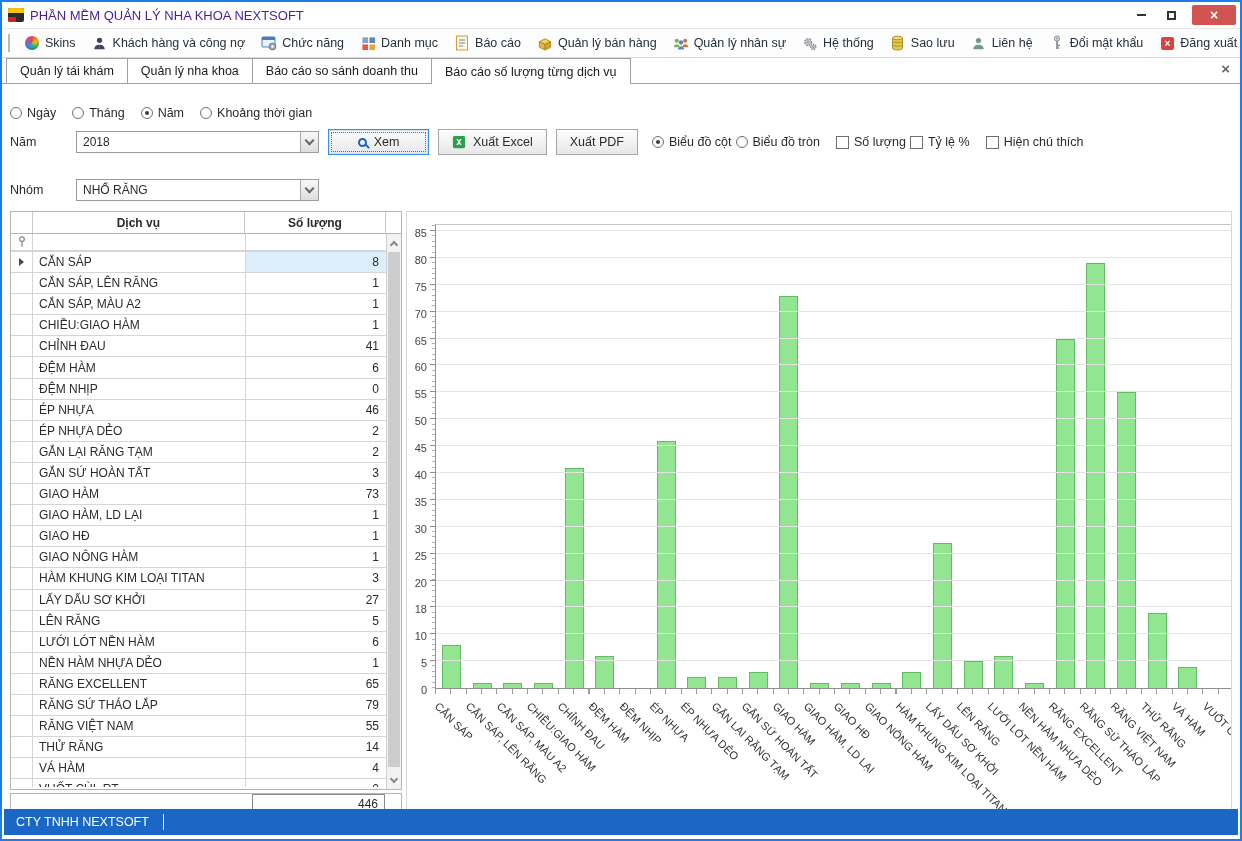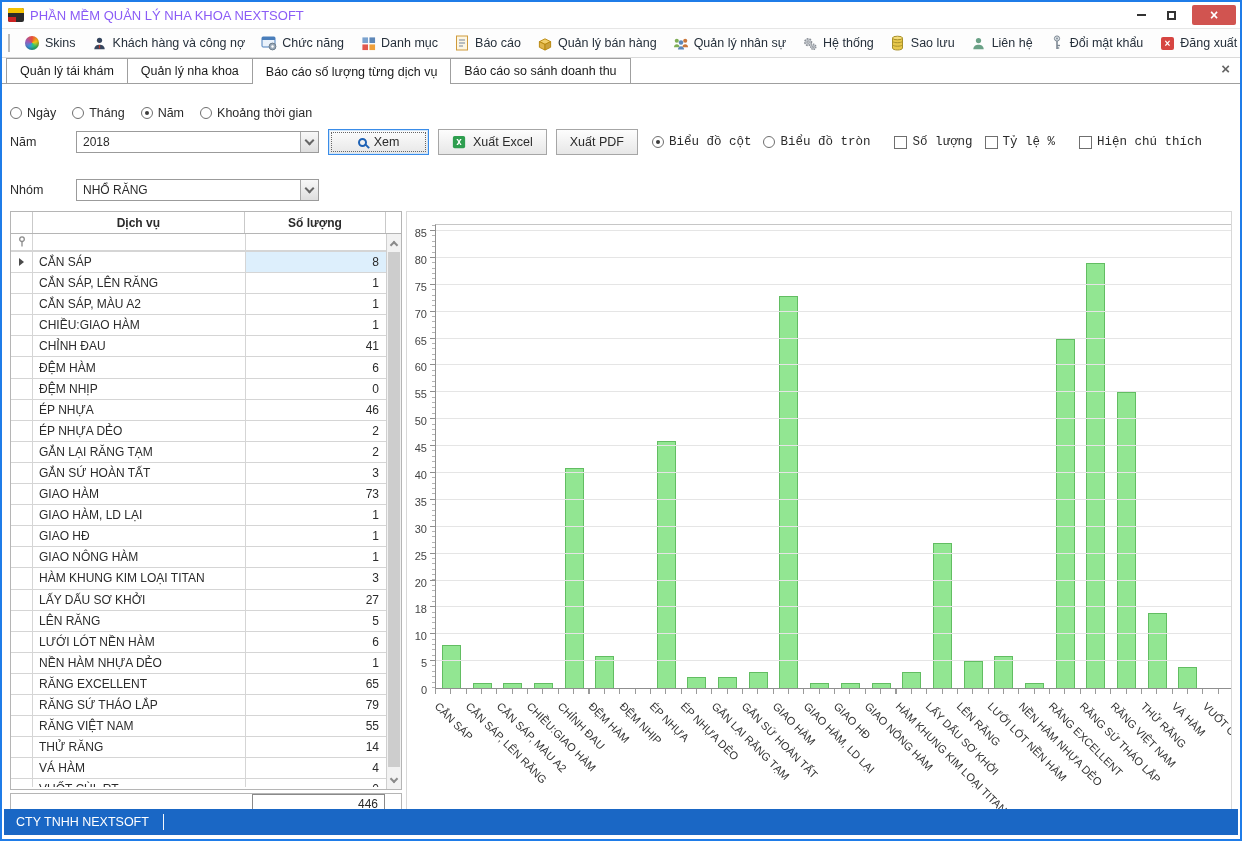--- a/index.html
+++ b/index.html
@@ -5,21 +5,21 @@
   * { box-sizing: border-box; margin: 0; padding: 0; }
   html,body { width:1242px; height:841px; background:#eee; }
   body { font-family:"Liberation Sans","DejaVu Sans",sans-serif; font-size:12px; color:#2b2b2b; }
   .window { width:1242px; height:841px; border:2px solid #1f7ce8; background:#fff; position:relative; overflow:hidden; }
 
   
   .titlebar { height:26px; display:flex; align-items:center; padding:0 4px 0 6px; background:#fff; }
   .app-icon { width:16px; height:14px; position:relative; background:#2b2b2b; border-radius:2px; margin-right:6px; flex:none; }
   .app-icon::before { content:''; position:absolute; left:0; top:0; right:0; height:5px; background:#f3c200; border-radius:2px 2px 0 0; }
   .app-icon::after  { content:''; position:absolute; left:0; bottom:0; width:8px; height:5px; background:#cc2222; border-radius:0 0 0 2px; }
-  .title-text { font-size:13px; color:#8b5cf6; flex:1; }
+  .title-text { font-size:13px; color:#4c1d95; flex:1; }
   .winbtn { width:30px; height:20px; display:flex; align-items:center; justify-content:center; }
   .glyph-min { width:9px; border-bottom:2px solid #333; }
   .glyph-max { width:9px; height:9px; border:2px solid #333; }
   .winbtn.close { width:44px; background:#d15450; border-radius:2px; color:#fff; font-weight:bold; font-size:14px; margin-left:6px; }
 
   
   .toolbar { height:30px; display:flex; align-items:center; padding:0 6px 0 4px; border-top:1px solid #e6e6e6; border-bottom:1px solid #dadada; background:#fdfdfd; }
   .grip { width:4px; height:18px; border-left:1px solid #b9b9b9; border-right:1px solid #b9b9b9; margin:0 6px 0 2px; }
   .tbtn { display:flex; align-items:center; gap:5px; padding:3px 8px; white-space:nowrap; color:#26303b; font-size:12.5px; cursor:default; }
   .ticon { width:16px; height:16px; display:inline-flex; align-items:center; justify-content:center; flex:none; }
@@ -43,21 +43,21 @@
   .cb { width:13px; height:13px; border:1px solid #6f6f6f; background:#fff; flex:none; }
   .ctl-row { display:flex; align-items:center; height:30px; margin-top:4px; }
   .ctl-row .lab { width:66px; font-size:12.5px; }
   .combo { width:243px; height:22px; border:1px solid #9b9b9b; background:#fff; display:flex; align-items:center; justify-content:space-between; padding-left:6px; }
   .combo-btn { width:18px; height:20px; border-left:1px solid #a8a8a8; background:linear-gradient(#f8f8f8,#dedede); display:flex; align-items:center; justify-content:center; }
   .combo-btn .chev { border-color:#666; }
   .btn { height:26px; border:1px solid #a6a6a6; background:linear-gradient(#fdfdfd,#e7e7e7); display:flex; align-items:center; justify-content:center; gap:7px; padding:0 13px; margin-left:9px; font-size:12.5px; }
   .btn.xem { border:1px solid #3a8ce8; box-shadow:0 0 0 1px #cfe4f8 inset; width:101px; outline:1px dotted #666; outline-offset:-4px; }
   .mag { width:9px; height:9px; border:2px solid #1e62b5; border-radius:50%; position:relative; flex:none; }
   .mag::after { content:''; position:absolute; width:6px; height:2px; background:#1e62b5; transform:rotate(45deg); right:-5px; bottom:-2px; }
-  .chart-opts { display:flex; align-items:flex-start; gap:12px; margin-left:14px;font-family:Liberation Mono, monospace; }
+  .chart-opts { display:flex; align-items:flex-start; gap:4px; margin-left:14px; }
   .group-row { margin-top:18px; }
 
   
   .main { display:flex; padding:6px 8px 0 8px; gap:4px; height:610px; }
 
   
   .table-panel { width:392px; display:flex; flex-direction:column; }
   .grid { border:1px solid #b5b5b5; position:relative; height:742px; background:#fff; }
   .ghead { display:flex; height:22px; border-bottom:1px solid #b5b5b5; font-weight:bold; }
   .ghead .hc { display:flex; align-items:center; justify-content:center; border-right:1px solid #c9c9c9; }
@@ -249,25 +249,25 @@
 
   </div>
 
   <div class="tabbar">
     <span class="tab">
         <span>Quản lý tái khám</span>
       </span>
     <span class="tab">
         <span>Quản lý nha khoa</span>
       </span>
+    <span class="tab">
+        <span>Báo cáo so sánh doanh thu</span>
+      </span>
     <span class="tab active">
         <span>Báo cáo số lượng từng dịch vụ</span>
-      </span>
-    <span class="tab">
-        <span>Báo cáo so sánh doanh thu</span>
       </span>
     <span class="tab-close">×</span>
   </div>
 
   <div class="filter-area">
     <div class="radio-row">
       <span class="radio">
           <span class="rc"></span>
           <span>Ngày</span>
         </span>

